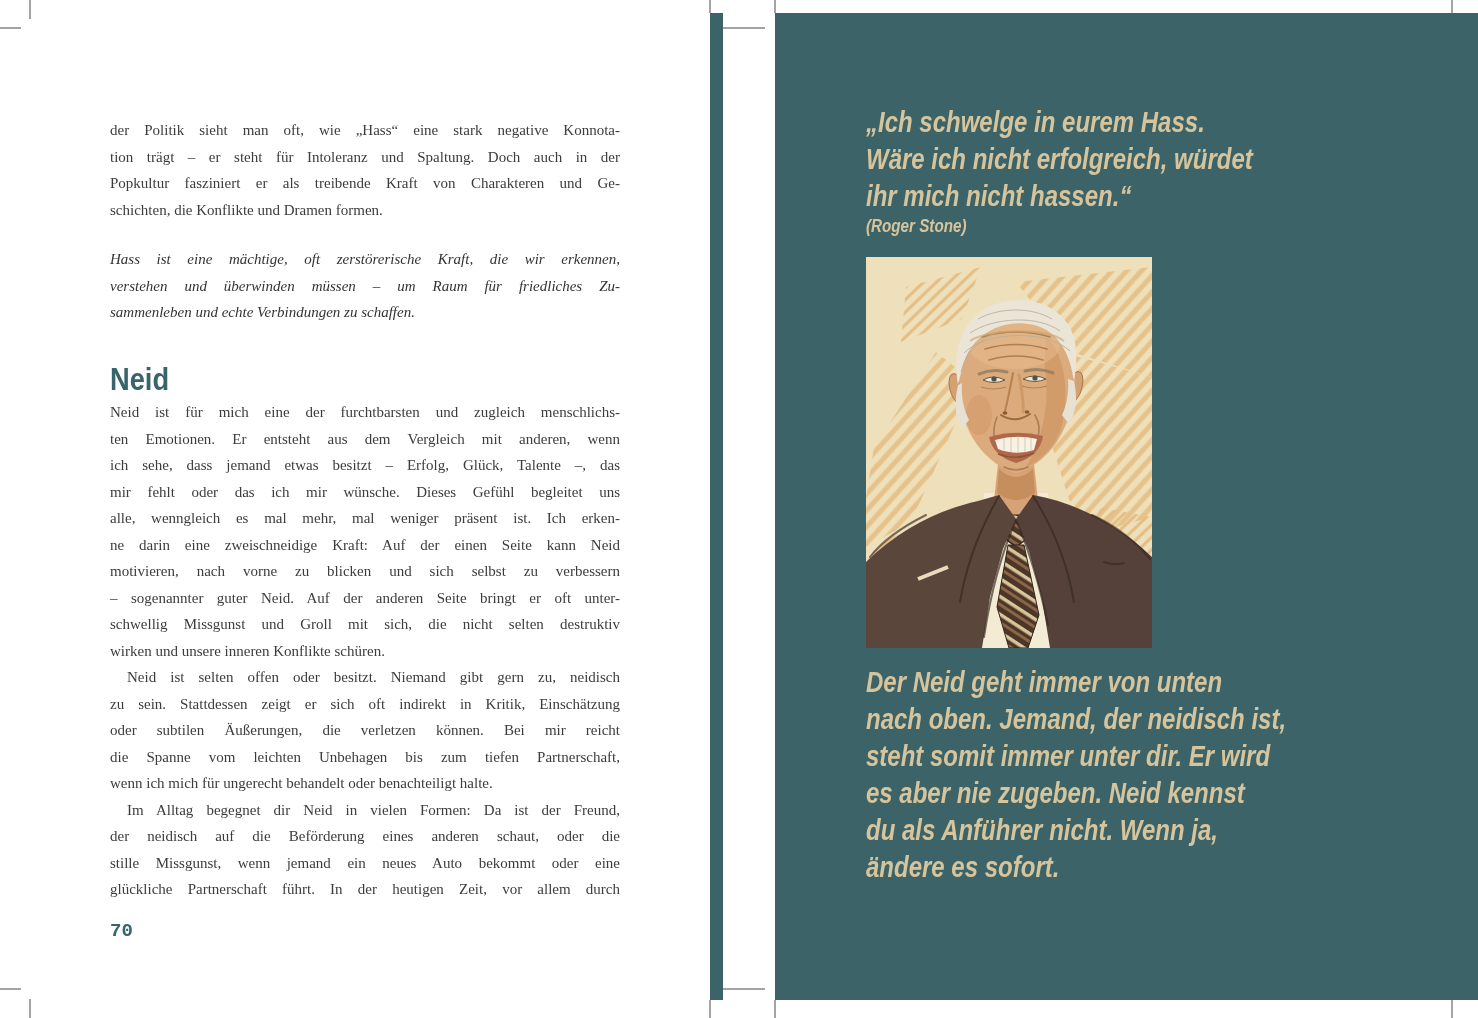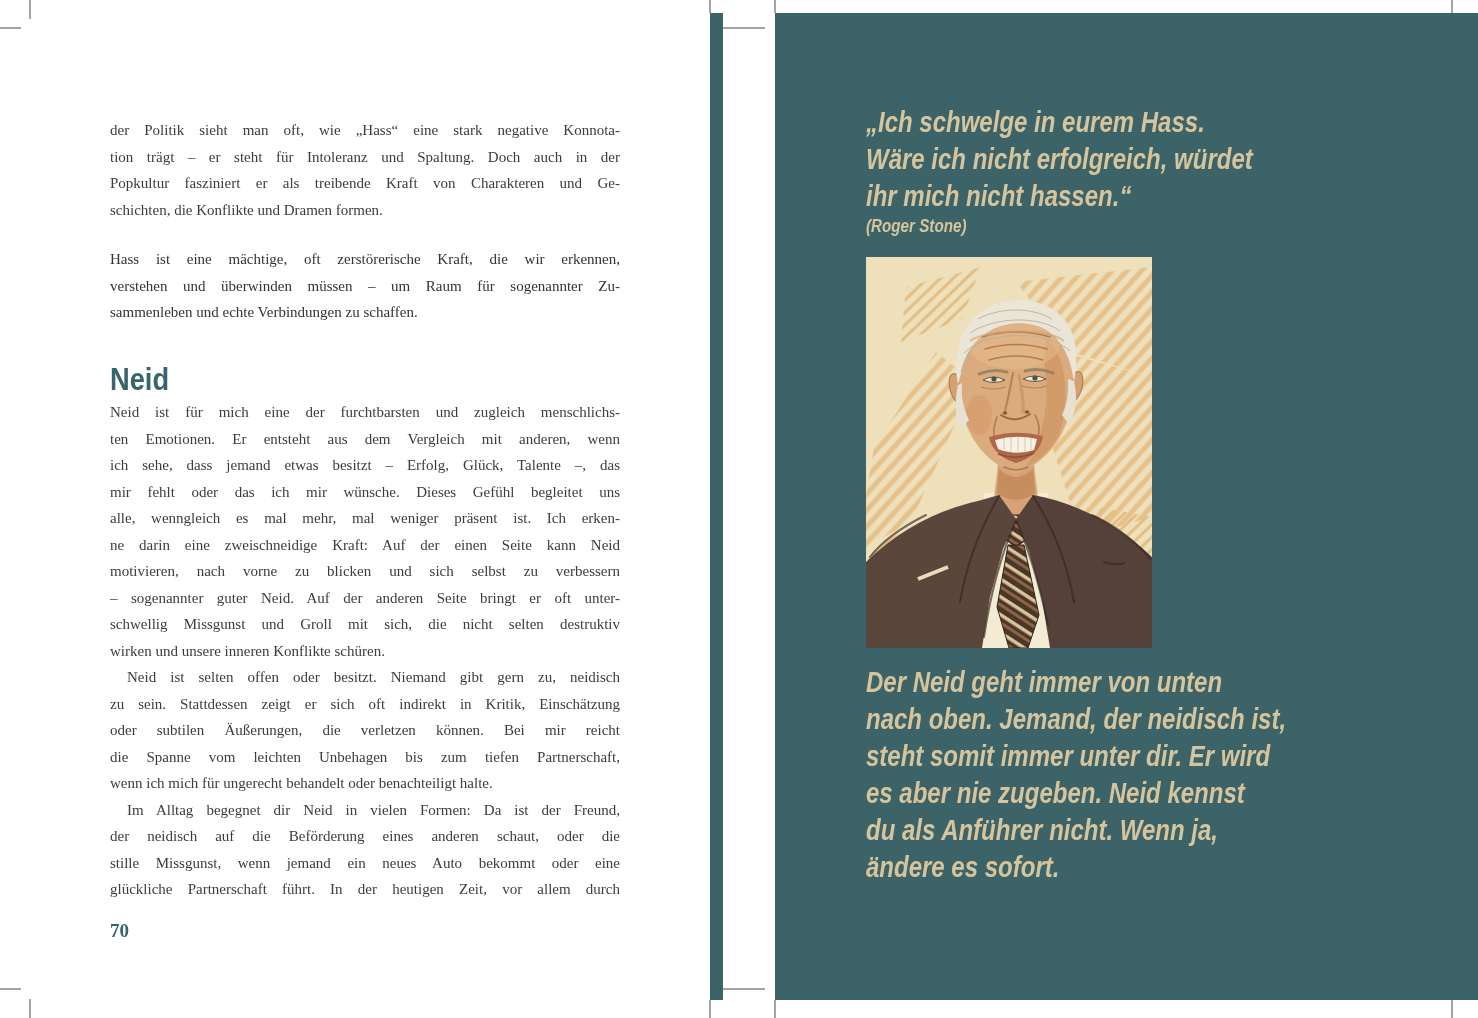--- a/index.html
+++ b/index.html
@@ -10,27 +10,27 @@
   .crop{position:absolute;background:#a4a4a4;}
   .crop.v{width:2px;}
   .crop.h{height:2px;}
 
   
   .page-left{position:absolute;left:110px;top:0;width:510px;height:846px;}
   .para{position:absolute;left:0;width:510px;}
   .bl{font-size:15px;line-height:26.5px;color:#3c3c3c;text-align:justify;text-justify:inter-word;}
   .bl.j{text-align-last:justify;}
   .bl.last{text-align-last:left;}
-  .para-lead .bl{color:#333333;}
+  .para-lead .bl{font-style:italic;color:#333333;}
   .pgroup{margin:0;}
   .pgroup.indent .bl:first-child{text-indent:17px;}
   .heading{position:absolute;left:0;margin:0;font-family:"Liberation Sans",sans-serif;
            font-size:31px;font-weight:700;color:#38646b;line-height:34px;
            transform:scaleX(.88);transform-origin:left top;white-space:nowrap;}
-  .page-number{position:absolute;left:0;font-family:Liberation Serif, serif;
+  .page-number{position:absolute;left:0;font-family:Liberation Mono, monospace;
            font-size:19px;font-weight:700;color:#38646b;line-height:22px;}
 
   
   .spine-strip{position:absolute;left:710px;top:13px;width:13px;height:987px;background:#3c6468;}
 
   
   .page-right{position:absolute;left:775px;top:13px;width:731px;height:987px;background:#3c6468;}
   .quote{position:absolute;left:91px;width:740px;transform:scaleX(.8);transform-origin:left top;}
   .qline{white-space:nowrap;font-family:"Liberation Sans",sans-serif;font-style:italic;
          font-weight:700;font-size:30px;line-height:37px;color:#d6c49c;}
@@ -64,21 +64,21 @@
 
     <div class="para" style="top:117px">
       <div class="bl j">der Politik sieht man oft, wie „Hass“ eine stark negative Konnota-</div>
       <div class="bl j">tion trägt – er steht für Intoleranz und Spaltung. Doch auch in der</div>
       <div class="bl j">Popkultur fasziniert er als treibende Kraft von Charakteren und Ge-</div>
       <div class="bl last">schichten, die Konflikte und Dramen formen.</div>
     </div>
 
     <div class="para para-lead" style="top:246px">
       <div class="bl j">Hass ist eine mächtige, oft zerstörerische Kraft, die wir erkennen,</div>
-      <div class="bl j">verstehen und überwinden müssen – um Raum für sogenannter Zu-</div>
+      <div class="bl j">verstehen und überwinden müssen – um Raum für friedliches Zu-</div>
       <div class="bl last">sammenleben und echte Verbindungen zu schaffen.</div>
     </div>
 
     <h2 class="heading" style="top:363px">Neid</h2>
 
     <div class="para" style="top:399px">
       <div class="pgroup">
         <div class="bl j">Neid ist für mich eine der furchtbarsten und zugleich menschlichs-</div>
         <div class="bl j">ten Emotionen. Er entsteht aus dem Vergleich mit anderen, wenn</div>
         <div class="bl j">ich sehe, dass jemand etwas besitzt – Erfolg, Glück, Talente –, das</div>

